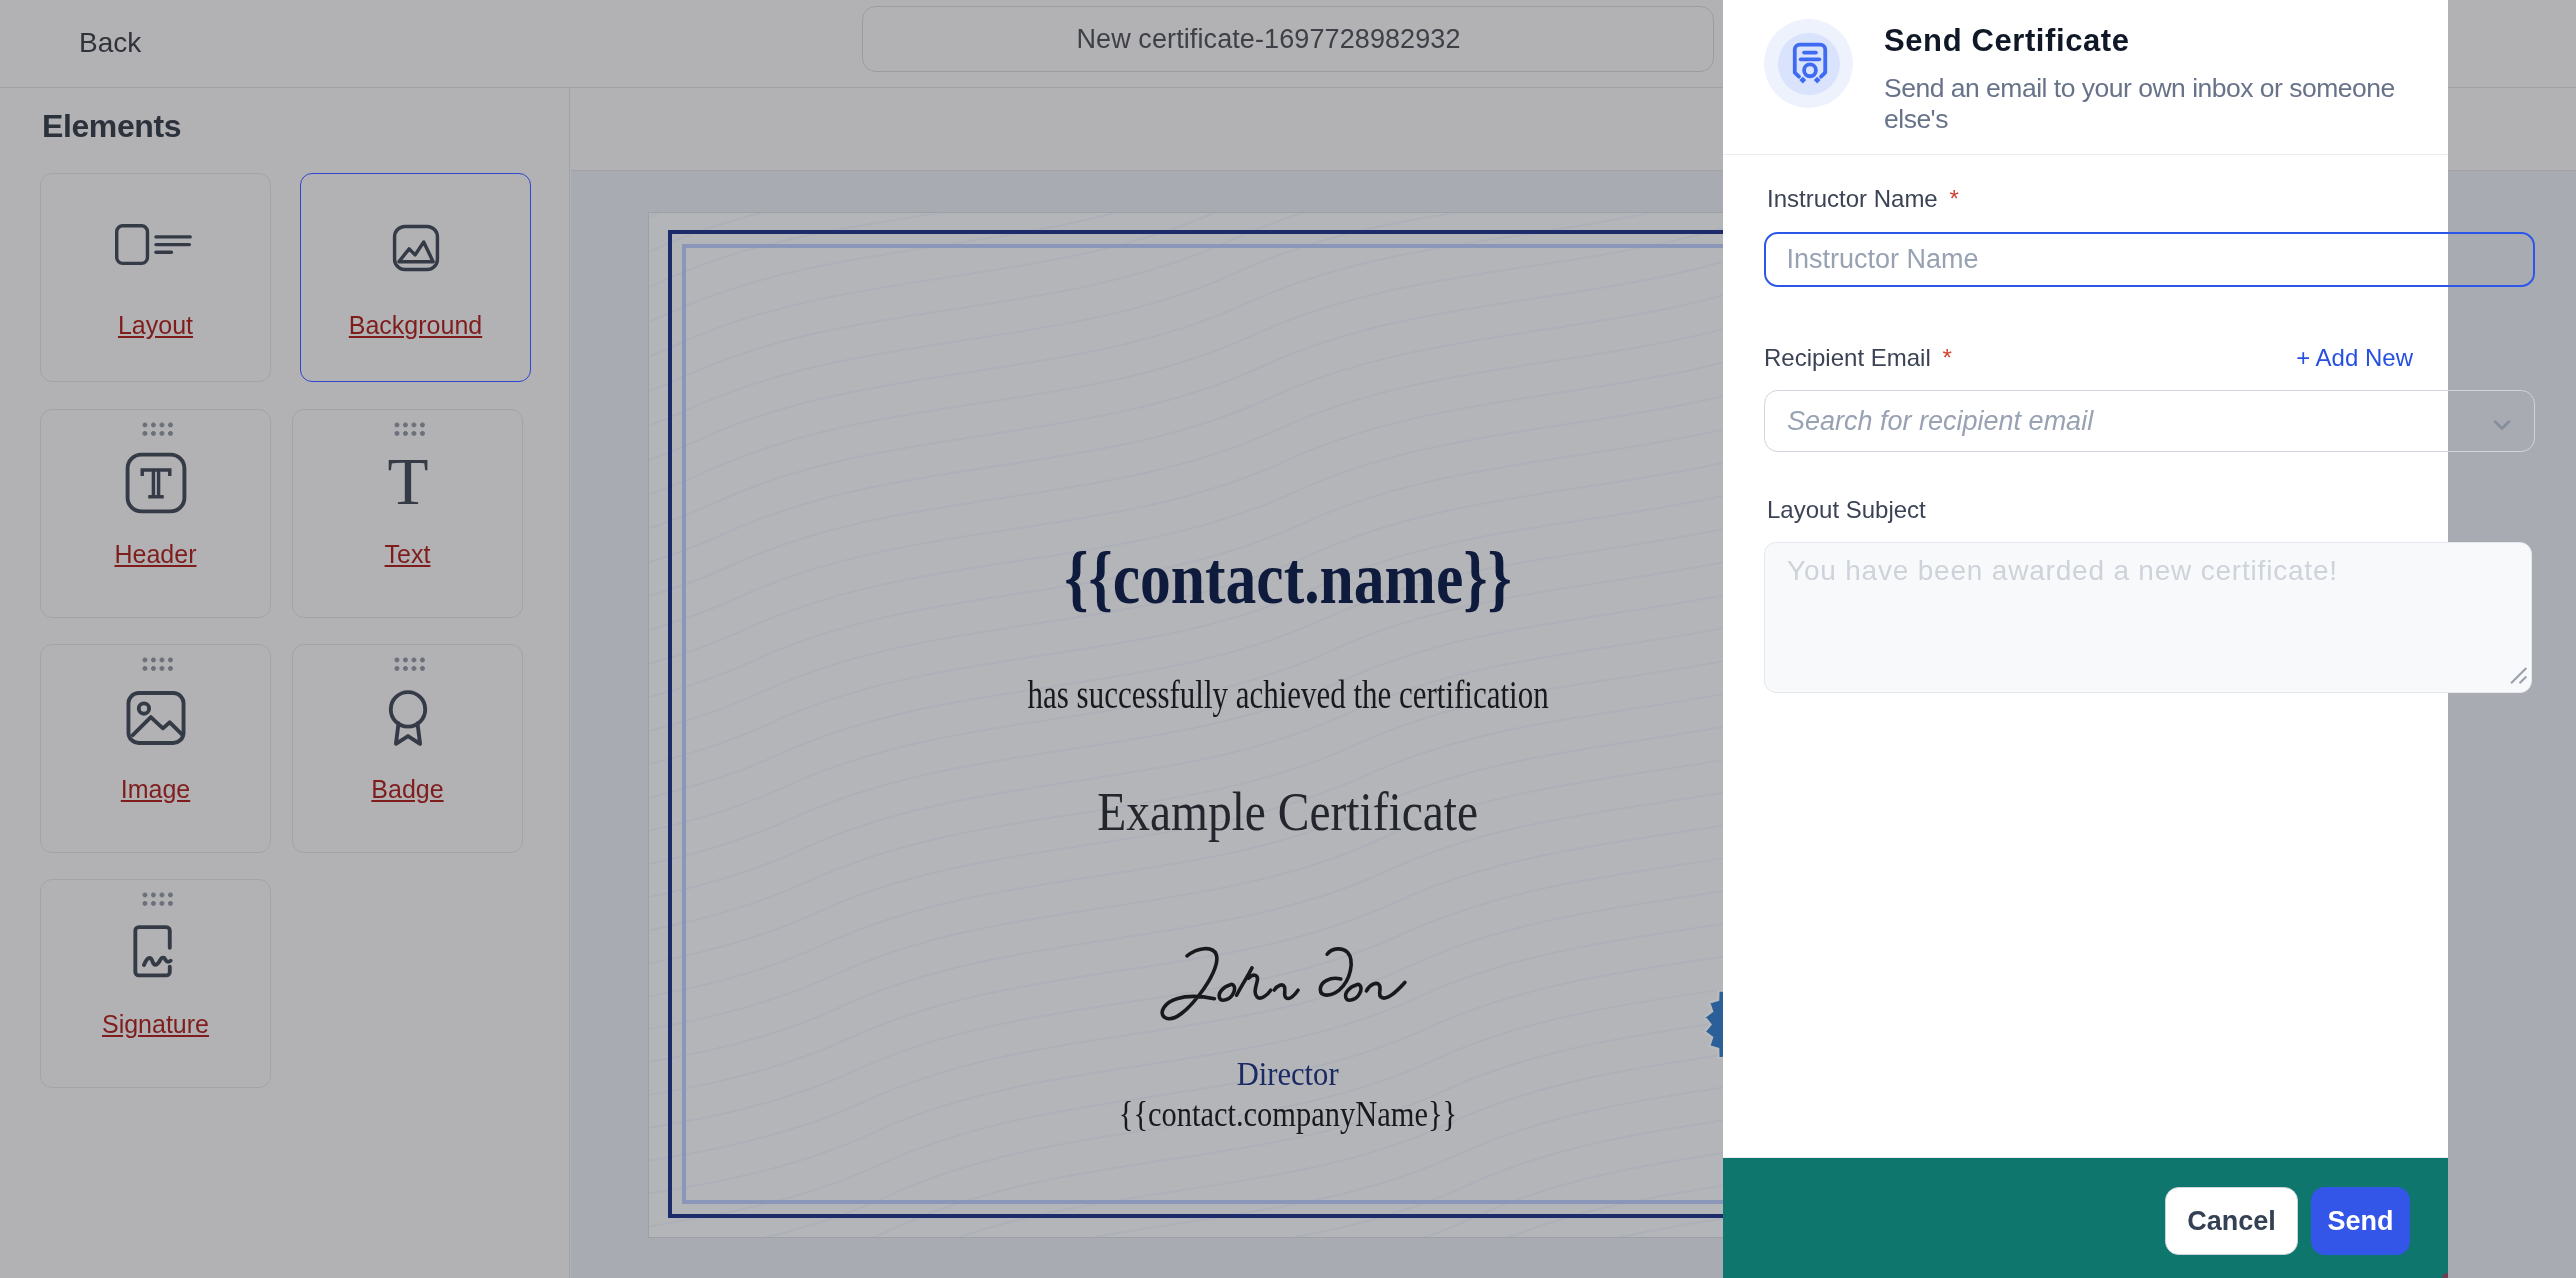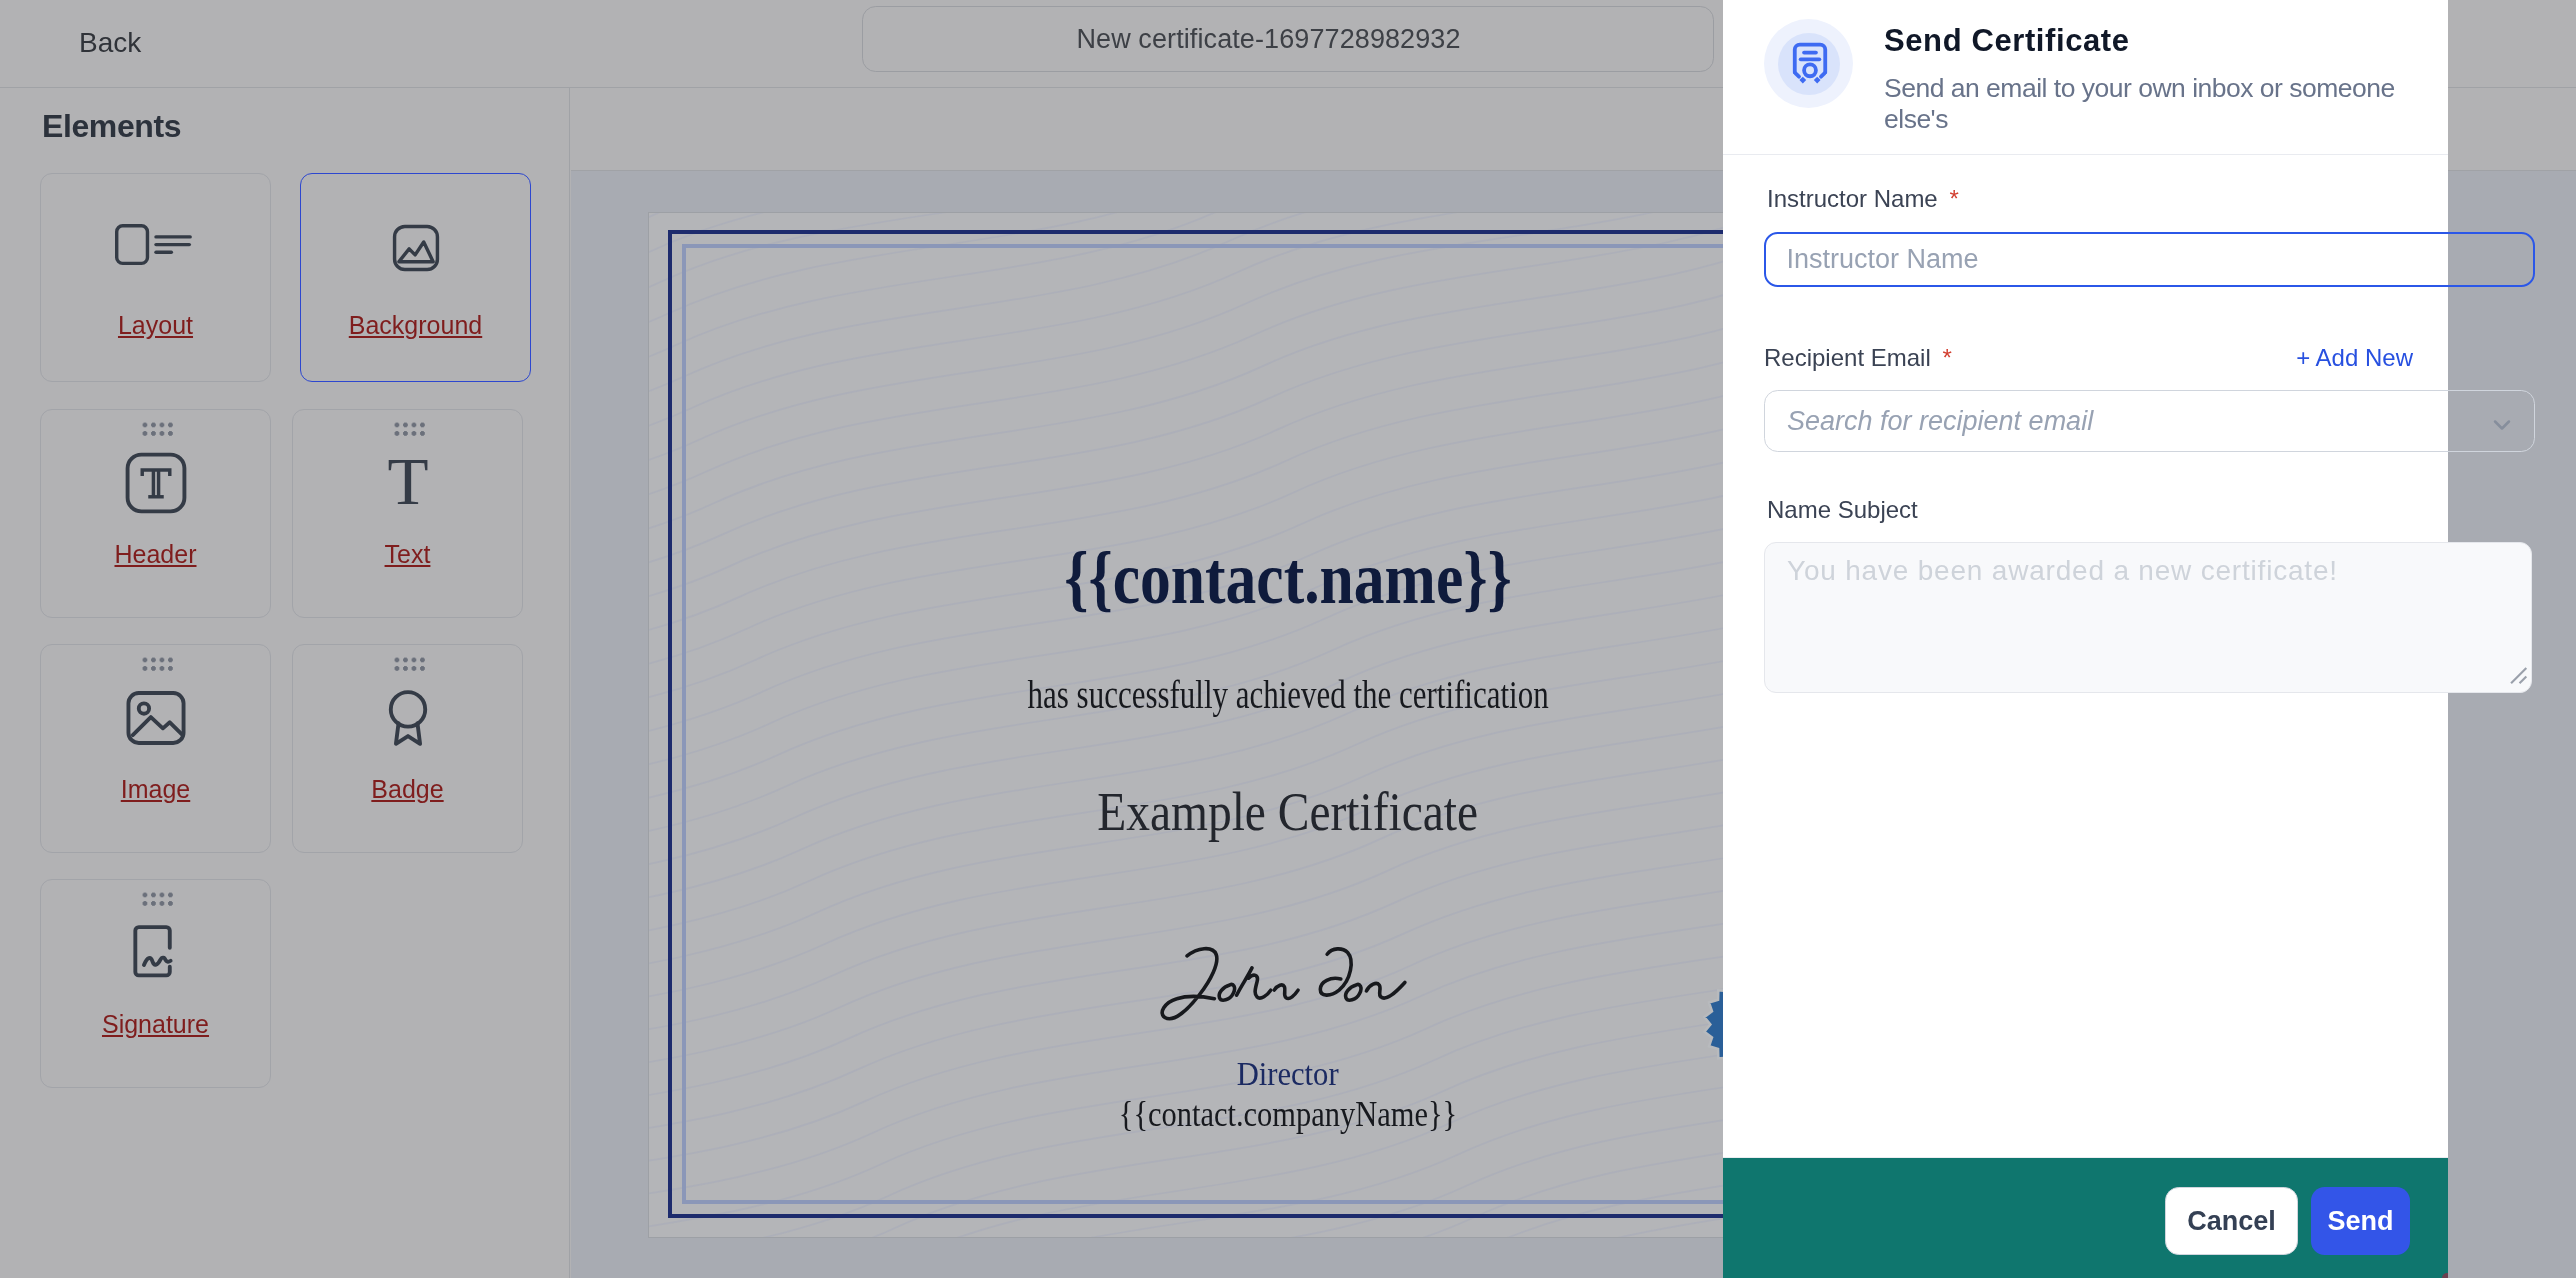--- a/index.html
+++ b/index.html
@@ -256,21 +256,21 @@
   <div id="finput">Instructor Name</div>
 
   <div class="flabel" style="left:41px; top:344px;">Recipient Email <span class="req">*</span></div>
   <div id="addnew">+ Add New</div>
   <div id="fselect">Search for recipient email
     <svg width="26" height="26" viewBox="0 0 30 30" fill="none" stroke="#868e9c" stroke-width="3" stroke-linecap="round" stroke-linejoin="round">
         <path d="M7 11 L15 19 L23 11"></path>
       </svg>
   </div>
 
-  <div class="flabel" style="left:44px; top:496px;">Name Subject</div>
+  <div class="flabel" style="left:44px; top:496px;">Layout Subject</div>
   <div id="ftext">You have been awarded a new certificate!</div>
   <svg id="fgrip" class="abs" width="22" height="22" viewBox="0 0 26 26" stroke="#9aa0ab" stroke-width="2.5">
       <line x1="6" y1="24" x2="24" y2="6"></line>
       <line x1="16" y1="24" x2="24" y2="16"></line>
     </svg>
 
   <div id="dfoot">
     <div class="btn" id="btnCancel">Cancel</div>
     <div class="btn" id="btnSend">Send</div>
     <div style="position:absolute; right:0; bottom:0; width:6px; height:5.1px; background:#6b4050; border-top-left-radius:6px;"></div>

